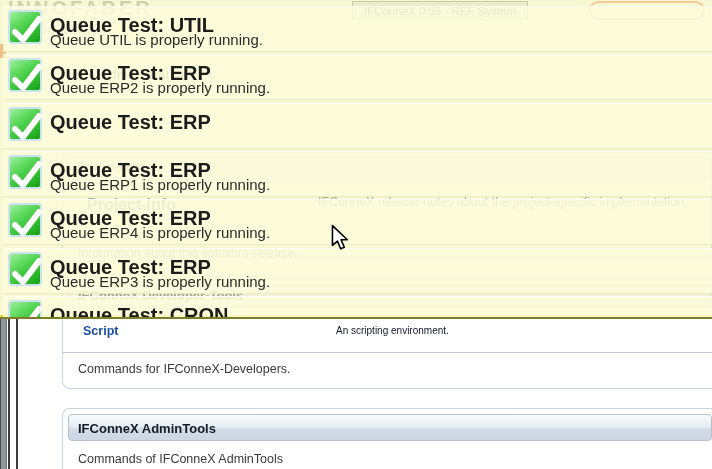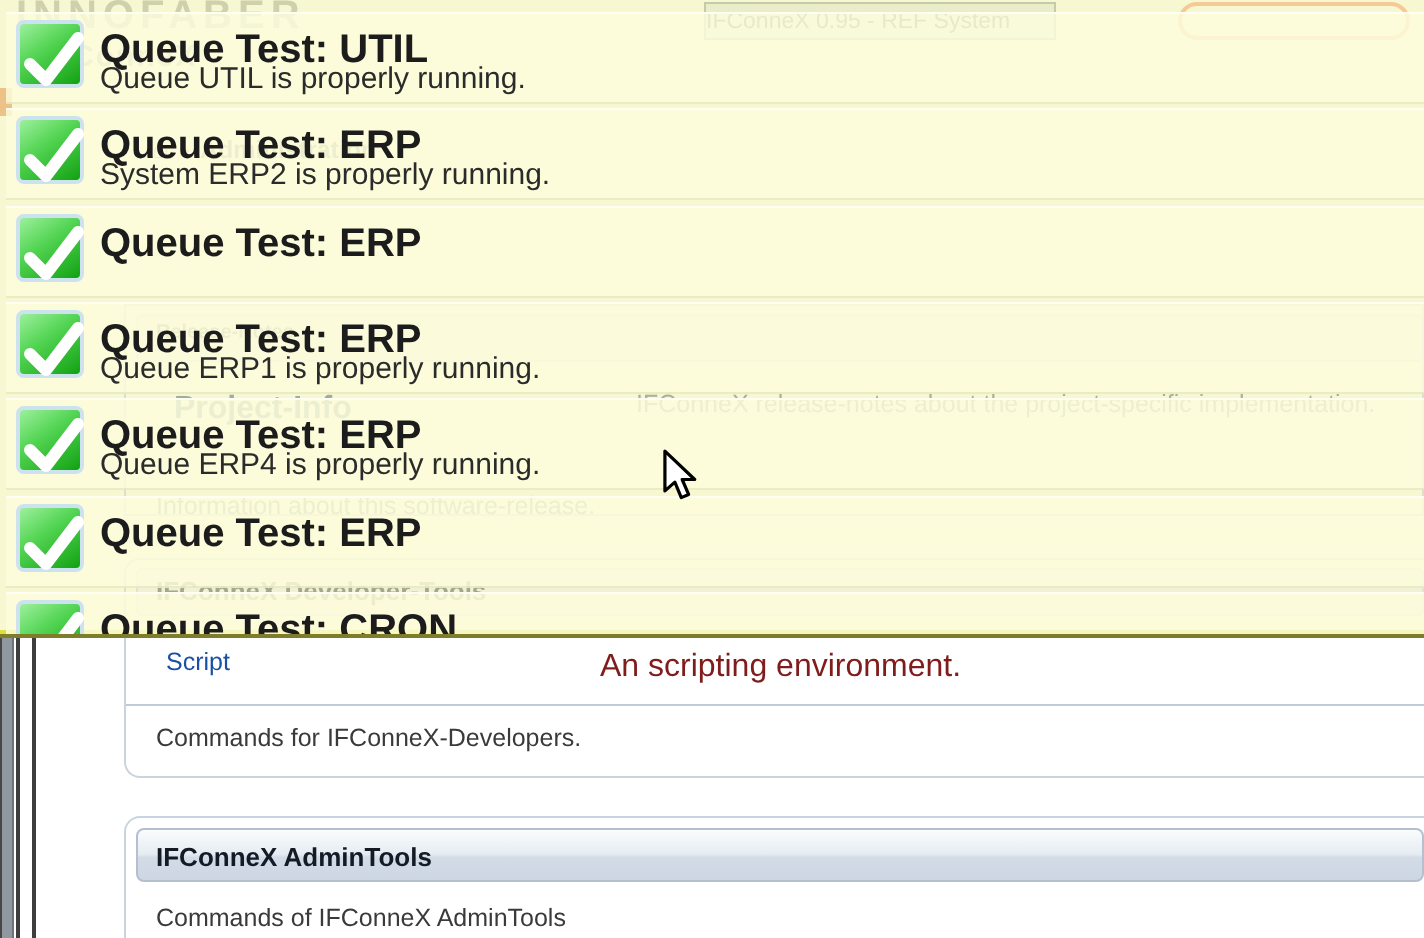--- a/index.html
+++ b/index.html
@@ -9,40 +9,40 @@
   .abs { position:absolute; }
 
   
   .frame-dark-edge { left:0; top:319px; width:1px; height:150px; background:#474747; }
   .frame-gray-bar  { left:1px; top:319px; width:6px; height:150px; background:#90989f; border-right:1px solid #6d7379; }
   .frame-line-a    { left:8px; top:319px; width:2px; height:150px; background:#3e3e3e; }
   .frame-line-b    { left:16px; top:319px; width:2px; height:150px; background:#3e3e3e; }
 
   .devtools-panel { left:62px; top:319px; width:650px; height:70px;
     border-left:1px solid #c9d4de; border-bottom:1px solid #c9d4de; border-radius:0 0 0 8px; }
-  .script-link { left:83px; top:324px; font-size:12.5px; font-weight:normal; color:#1a50a4; cursor:pointer;text-align:right; }
-  .script-desc { left:300px; top:325px; font-size:16px; color:#7f1d1d; }
+  .script-link { left:83px; top:324px; font-size:12.5px; font-weight:bold; color:#1a50a4; cursor:pointer;text-align:right; }
+  .script-desc { left:336px; top:325px; font-size:10px; color:#0f172a; }
   .devtools-divider { left:63px; top:352px; width:649px; height:1px; background:#bfcbd7; }
   .devtools-footer { left:78px; top:362px; font-size:12.5px; color:#3a3a3a; }
 
   .admin-panel { left:62px; top:408px; width:650px; height:61px;
     border-left:1px solid #c9d4de; border-top:1px solid #c9d4de; border-radius:8px 0 0 0; }
   .admin-header { left:68px; top:414px; width:644px; height:27px; border:1px solid #b4c0ce; border-radius:4px;
     background:linear-gradient(#fafcfe, #e6ecf2 48%, #d2dbe6 55%, #cdd7e3); }
   .admin-title { left:78px; top:421px; font-size:13px; font-weight:bold; color:#121b26; }
   .admin-footer { left:78px; top:452px; font-size:12.5px; color:#3a3a3a; }
 
   
   .overlay { left:0; top:0; width:712px; height:319px; background:#f7f7d1;
     border-bottom:2px solid #7e7e2a; box-shadow: inset 0 -2px 0 #dede3c; overflow:hidden; }
   .ghost { position:absolute; left:0; top:0; right:0; bottom:0; pointer-events:none; }
 
   .g-logo1 { left:8px; top:-3px; font-size:20px; font-weight:bold; letter-spacing:3px; color:rgba(184,189,150,0.65); }
   .g-logo2 { left:36px; top:20px; font-size:15px; font-weight:bold; letter-spacing:1px; color:rgba(145,145,140,0.55); }
-  .g-tab { left:352px; top:1px; width:176px; height:19px; line-height:18px; 
+  .g-tab { left:352px; top:1px; width:176px; height:19px; line-height:18px; text-align:center;
     background:rgba(222,232,195,0.55); border:1px solid rgba(160,168,140,0.5);
     font-size:11.5px; color:rgba(133,140,116,0.95); }
   .g-pill { left:589px; top:1px; width:116px; height:19px; border:2px solid rgba(246,158,92,0.5); border-radius:11px; }
   .g-orange-strip { left:0; top:44px; width:6px; height:14px; background:rgba(228,152,76,0.55); }
   .g-home { left:76px; top:66px; font-size:14px; color:rgba(150,152,138,0.8); }
   .g-arrow { left:90px; top:69px; font-size:10px; color:rgba(212,160,100,0.8); }
   .g-breadcrumb { left:100px; top:68px; font-size:12.5px; font-weight:bold; color:rgba(152,155,130,0.8);text-align:right; }
 
   .g-panel-a { left:62px; top:152px; width:650px; height:106px; border:1px solid rgba(178,188,198,0.4); }
   .g-band { left:68px; width:644px; height:24px; background:rgba(215,223,232,0.18);
@@ -126,21 +126,21 @@
         <div class="toast-title">Queue Test: UTIL</div>
         <div class="toast-msg">Queue UTIL is properly running.</div>
       </div>
         <div class="toast" style="top: 54.33px;">
         <div class="toast-icon">
           <svg width="38" height="38" viewBox="0 0 38 38">
             <path d="M7 20 L15 28 L31 7" fill="none" stroke="#ffffff" stroke-width="6" stroke-linecap="round" stroke-linejoin="round"></path>
           </svg>
         </div>
         <div class="toast-title">Queue Test: ERP</div>
-        <div class="toast-msg">System ERP2 is properly running.</div>
+        <div class="toast-msg">Queue ERP2 is properly running.</div>
       </div>
         <div class="toast" style="top: 102.66px;">
         <div class="toast-icon">
           <svg width="38" height="38" viewBox="0 0 38 38">
             <path d="M7 20 L15 28 L31 7" fill="none" stroke="#ffffff" stroke-width="6" stroke-linecap="round" stroke-linejoin="round"></path>
           </svg>
         </div>
         <div class="toast-title">Queue Test: ERP</div>
       </div>
         <div class="toast" style="top: 150.99px;">
@@ -161,20 +161,21 @@
         <div class="toast-title">Queue Test: ERP</div>
         <div class="toast-msg">Queue ERP4 is properly running.</div>
       </div>
         <div class="toast" style="top: 247.65px;">
         <div class="toast-icon">
           <svg width="38" height="38" viewBox="0 0 38 38">
             <path d="M7 20 L15 28 L31 7" fill="none" stroke="#ffffff" stroke-width="6" stroke-linecap="round" stroke-linejoin="round"></path>
           </svg>
         </div>
         <div class="toast-title">Queue Test: ERP</div>
+        <div class="toast-msg">Queue ERP3 is properly running.</div>
       </div>
         <div class="toast" style="top: 295.98px;">
         <div class="toast-icon">
           <svg width="38" height="38" viewBox="0 0 38 38">
             <path d="M7 20 L15 28 L31 7" fill="none" stroke="#ffffff" stroke-width="6" stroke-linecap="round" stroke-linejoin="round"></path>
           </svg>
         </div>
         <div class="toast-title">Queue Test: CRON</div>
         <div class="toast-msg"></div>
       </div>

